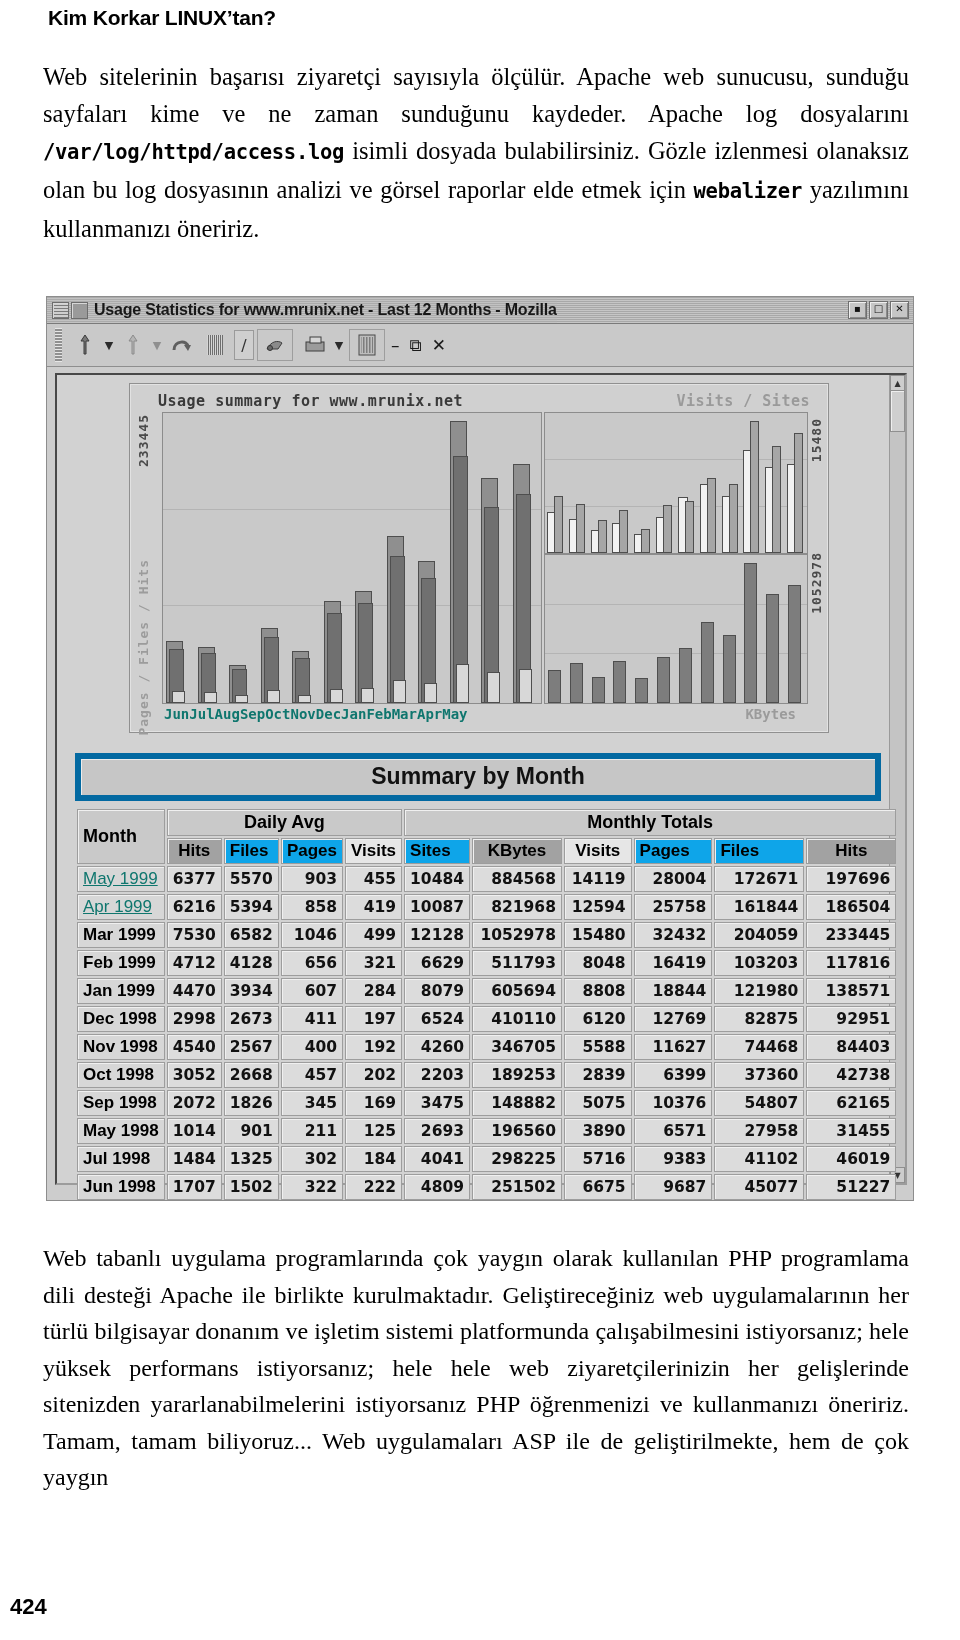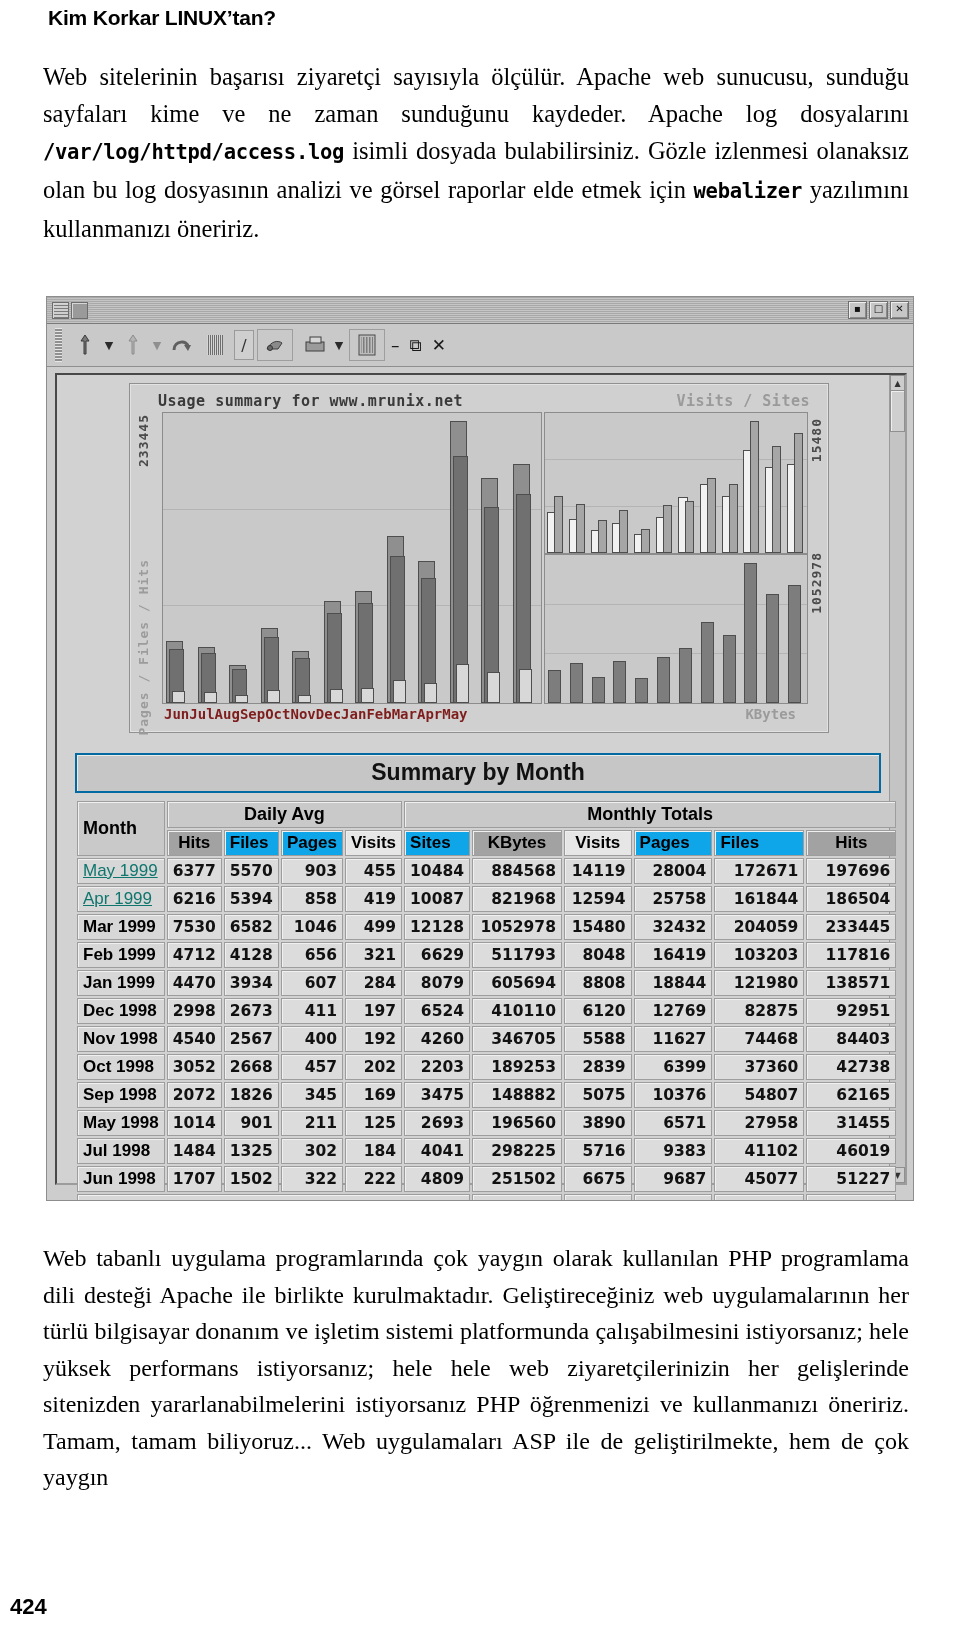--- a/index.html
+++ b/index.html
@@ -156,36 +156,36 @@
   .bar{position:absolute;bottom:0;box-sizing:border-box;border:1px solid #4e4e4e;}
   .b-hits{background:#8f8f8f;}
   .b-files{background:#707070;}
   .b-pages{background:#d8d8d8;}
   .b-sites{background:#f2f2f2;}
   .b-visits{background:#a6a6a6;}
   .b-kb{background:#7d7d7d;}
   .axis-months{
     position:absolute;left:0;right:0;
     font-family:"DejaVu Sans Mono", monospace;font-size:14px;font-weight:700;
-    color:#7f1d1d;display:flex;align-items:flex-end;
+    color:#0f766e;display:flex;align-items:flex-end;
   }
   .axis-months span{flex:1;text-align:center;}
   .kb-tag{
     position:absolute;
     font-family:"DejaVu Sans Mono", monospace;font-size:14px;font-weight:700;
     color:#9b9b9b;
   }
 
   
   .summary{
     position:absolute;left:18px;top:378px;right:24px;
     font-family:"Liberation Sans", sans-serif;
   }
   .sum-title{
-    background:#c6c6c6;border:2px solid #0369a1;
+    background:#c6c6c6;border:6px solid #0369a1;
     box-shadow:inset 1px 1px 0 #ececec;
     text-align:center;font-size:23px;font-weight:700;color:#111;
     padding:4px 0 5px;margin-bottom:6px;
   }
   table.stats{border-collapse:separate;border-spacing:2px;width:100%;
     font-size:16px;}
   table.stats th,table.stats td{
     border:1px solid #9d9d9d;
     box-shadow:inset 1px 1px 0 #f0f0f0;
     padding:2px 5px;white-space:nowrap;font-weight:700;
@@ -212,20 +212,21 @@
 
   <div class="prose top"><span>Web sitelerinin başarısı ziyaretçi sayısıyla ölçülür. Apache web sunucusu, sunduğu sayfaları kime ve ne zaman sunduğunu kaydeder. Apache log dosyalarını </span><span class="mono">/var/log/httpd/access.log</span><span> isimli dosyada bulabilirsiniz. Gözle izlenmesi olanaksız olan bu log dosyasının analizi ve görsel raporlar elde etmek için </span><span class="mono">webalizer</span><span> yazılımını kullanmanızı öneririz.</span></div>
 
   <div class="shot">
 
     <div class="titlebar">
       <div class="tb-icons">
         <div class="tb-ico m"></div>
         <div class="tb-ico"></div>
       </div>
+      <div class="tb-title">Usage Statistics for www.mrunix.net - Last 12 Months - Mozilla</div>
       <div class="tb-fill"></div>
       <div class="tb-btns">
         <div class="tb-btn">▪</div>
         <div class="tb-btn">□</div>
         <div class="tb-btn">✕</div>
       </div>
     </div>
 
     <div class="toolbar">
       <div class="tb-grip"></div>

